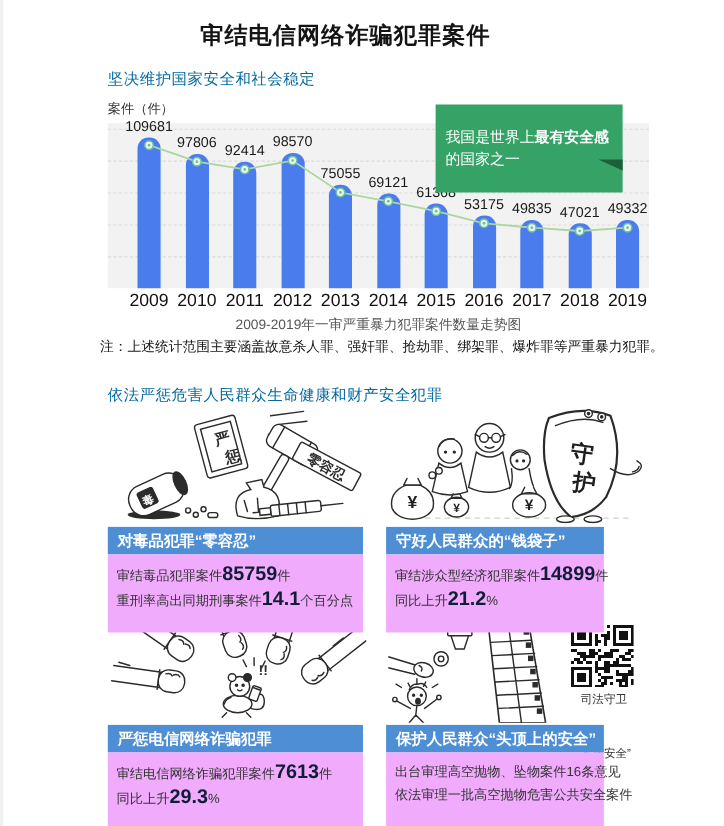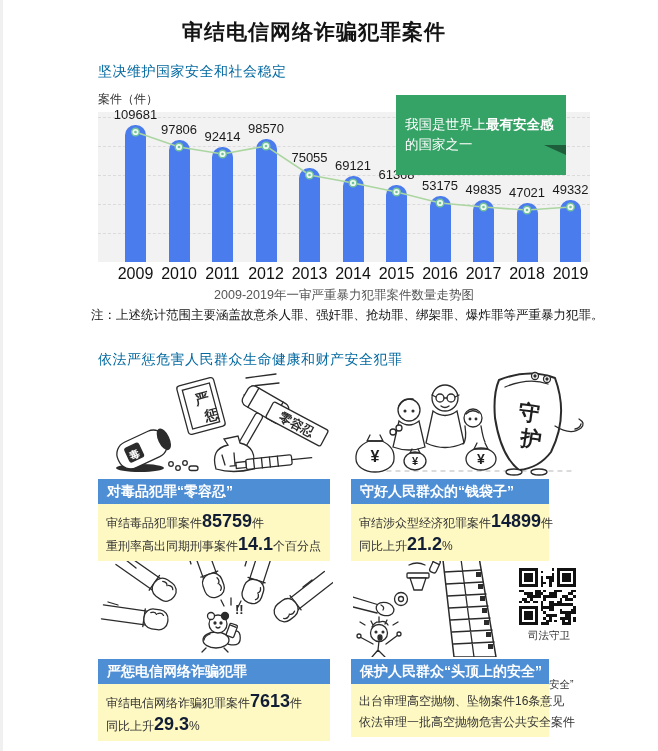--- a/index.html
+++ b/index.html
@@ -36,21 +36,21 @@
   #qr-cap1{top:629px;}
   #qr-cap2{top:642px;margin-top:36px;}
   .ibox{position:absolute;width:232px;}
   .ibox-n{width:198px;}
   #box1{left:95px;top:479px;}
   #box2{left:348px;top:479px;}
   #box3{left:95px;top:659px;}
   #box4{left:348px;top:659px;}
   .ibox-header{background:#4e8ed4;color:#fff;font-size:14px;font-weight:bold;
         padding:5px 9px;line-height:15px;white-space:nowrap;}
-  .ibox-body{background:#fef9c3;padding:7px 8px 4px;font-size:12px;color:#333;line-height:21px;white-space:nowrap;}
+  .ibox-body{background:#f0abfc;padding:7px 8px 18px;font-size:12px;color:#333;line-height:21px;white-space:nowrap;}
   .stat-line{display:block;}
   .big{font-size:18px;font-weight:bold;color:#101d35;letter-spacing:0;}
   svg text{stroke:none;}
 </style>
 </head>
 <body>
 
 <div id="app">
 
   <div class="page-title">审结电信网络诈骗犯罪案件</div>

